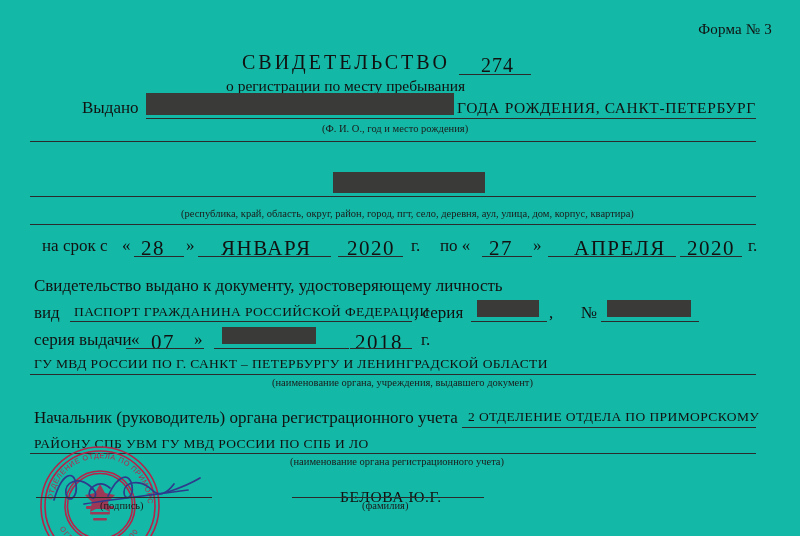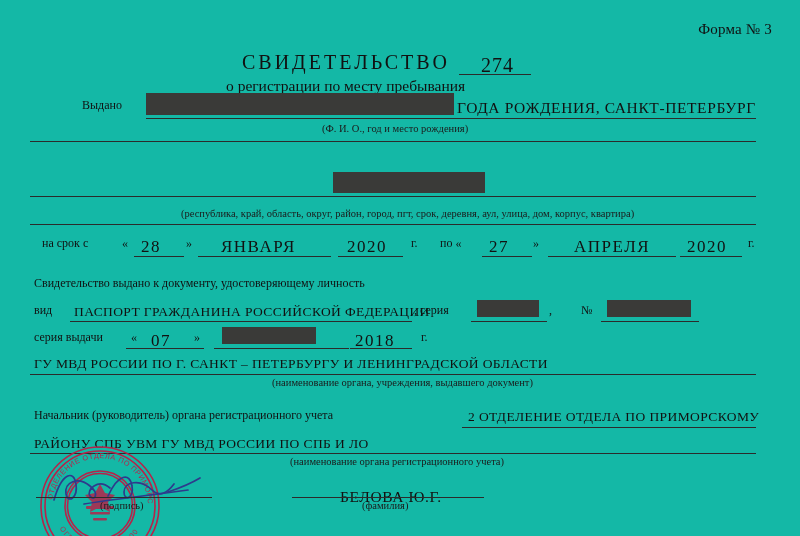--- a/index.html
+++ b/index.html
@@ -43,32 +43,32 @@
     font-weight: 400;
   }
   .subtitle {
     font-size: 15.5px;
   }
   .num {
     font-size: 20px;
     letter-spacing: 1px;
   }
   .body {
-    font-size: 12px;
+    font-size: 17px;
   }
   .body-sp {
     font-size: 15.5px;
     letter-spacing: .6px;
   }
   .caption {
     font-size: 10.5px;
     color: #1b1b1b;
   }
   .bold-val {
-    font-size: 17px;
+    font-size: 21px;
     letter-spacing: 1.5px;
   }
   .small-caps {
     font-size: 13.5px;
     letter-spacing: .4px;
   }
 
   
   #stamp {
     position: absolute;
@@ -108,21 +108,21 @@
   <div class="t body-sp" style="left:457px; top:100px;">ГОДА РОЖДЕНИЯ, САНКТ-ПЕТЕРБУРГ</div>
   <div class="line" style="left:146px; top:118px; width:610px;"></div>
 
   <div class="t caption" style="left:322px; top:124px;">(Ф. И. О., год и место рождения)</div>
   <div class="line" style="left:30px; top:141px; width:726px;"></div>
 
 
   <div class="redact" style="left:333px; top:172px; width:152px; height:21px;"></div>
   <div class="line" style="left:30px; top:196px; width:726px;"></div>
 
-  <div class="t caption" style="left:181px; top:209px;">(республика, край, область, округ, район, город, пгт, срок, деревня, аул, улица, дом, корпус, квартира)</div>
+  <div class="t caption" style="left:181px; top:209px;">(республика, край, область, округ, район, город, пгт, село, деревня, аул, улица, дом, корпус, квартира)</div>
   <div class="line" style="left:30px; top:224px; width:726px;"></div>
 
   <div class="t body" style="left:42px; top:237px;">на срок с</div>
   <div class="t body" style="left:122px; top:237px;">«</div>
   <div class="t bold-val" style="left:141px; top:238px;">28</div>
   <div class="t body" style="left:186px; top:237px;">»</div>
   <div class="line" style="left:134px; top:256px; width:50px;"></div>
 
   <div class="t bold-val" style="left:221px; top:238px;">ЯНВАРЯ</div>
   <div class="line" style="left:198px; top:256px; width:133px;"></div>

